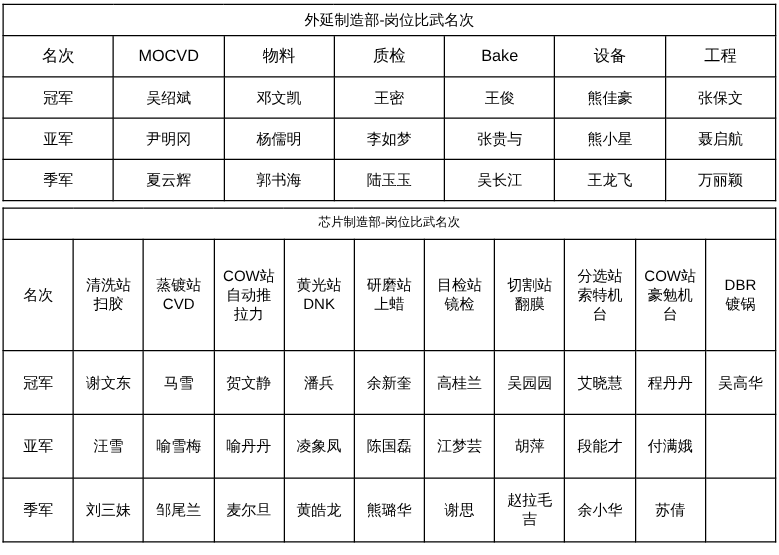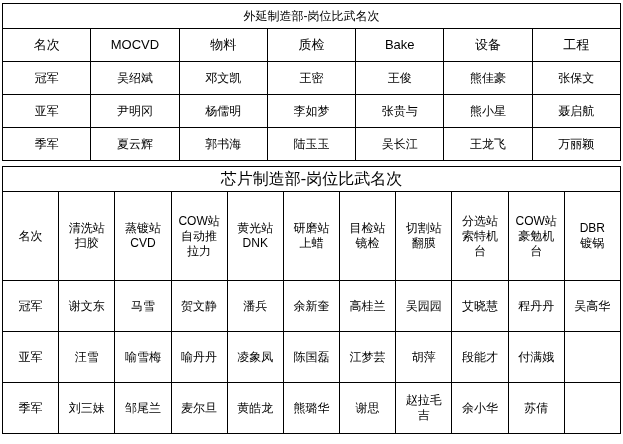--- a/index.html
+++ b/index.html
@@ -41,21 +41,21 @@
   #table-yanshen td.title-cell {
     height: 20px;
     font-size: 12px;
   }
   #table-yanshen td.rank-col { width: 54px; }
   #table-yanshen td.hdr { font-size: 13px; }
   
   #table-xinpian { margin-top: 5px; }
   #table-xinpian td.title-cell {
     height: 20px;
-    font-size: 16px;
+    font-size: 10px;
     font-family: Liberation Serif, serif;
   }
   #table-xinpian td.hdr-cell {
     height: 84px;
     font-size: 12px;
   }
   #table-xinpian td.body-cell {
     height: 46px;
     font-size: 12px;
   }

